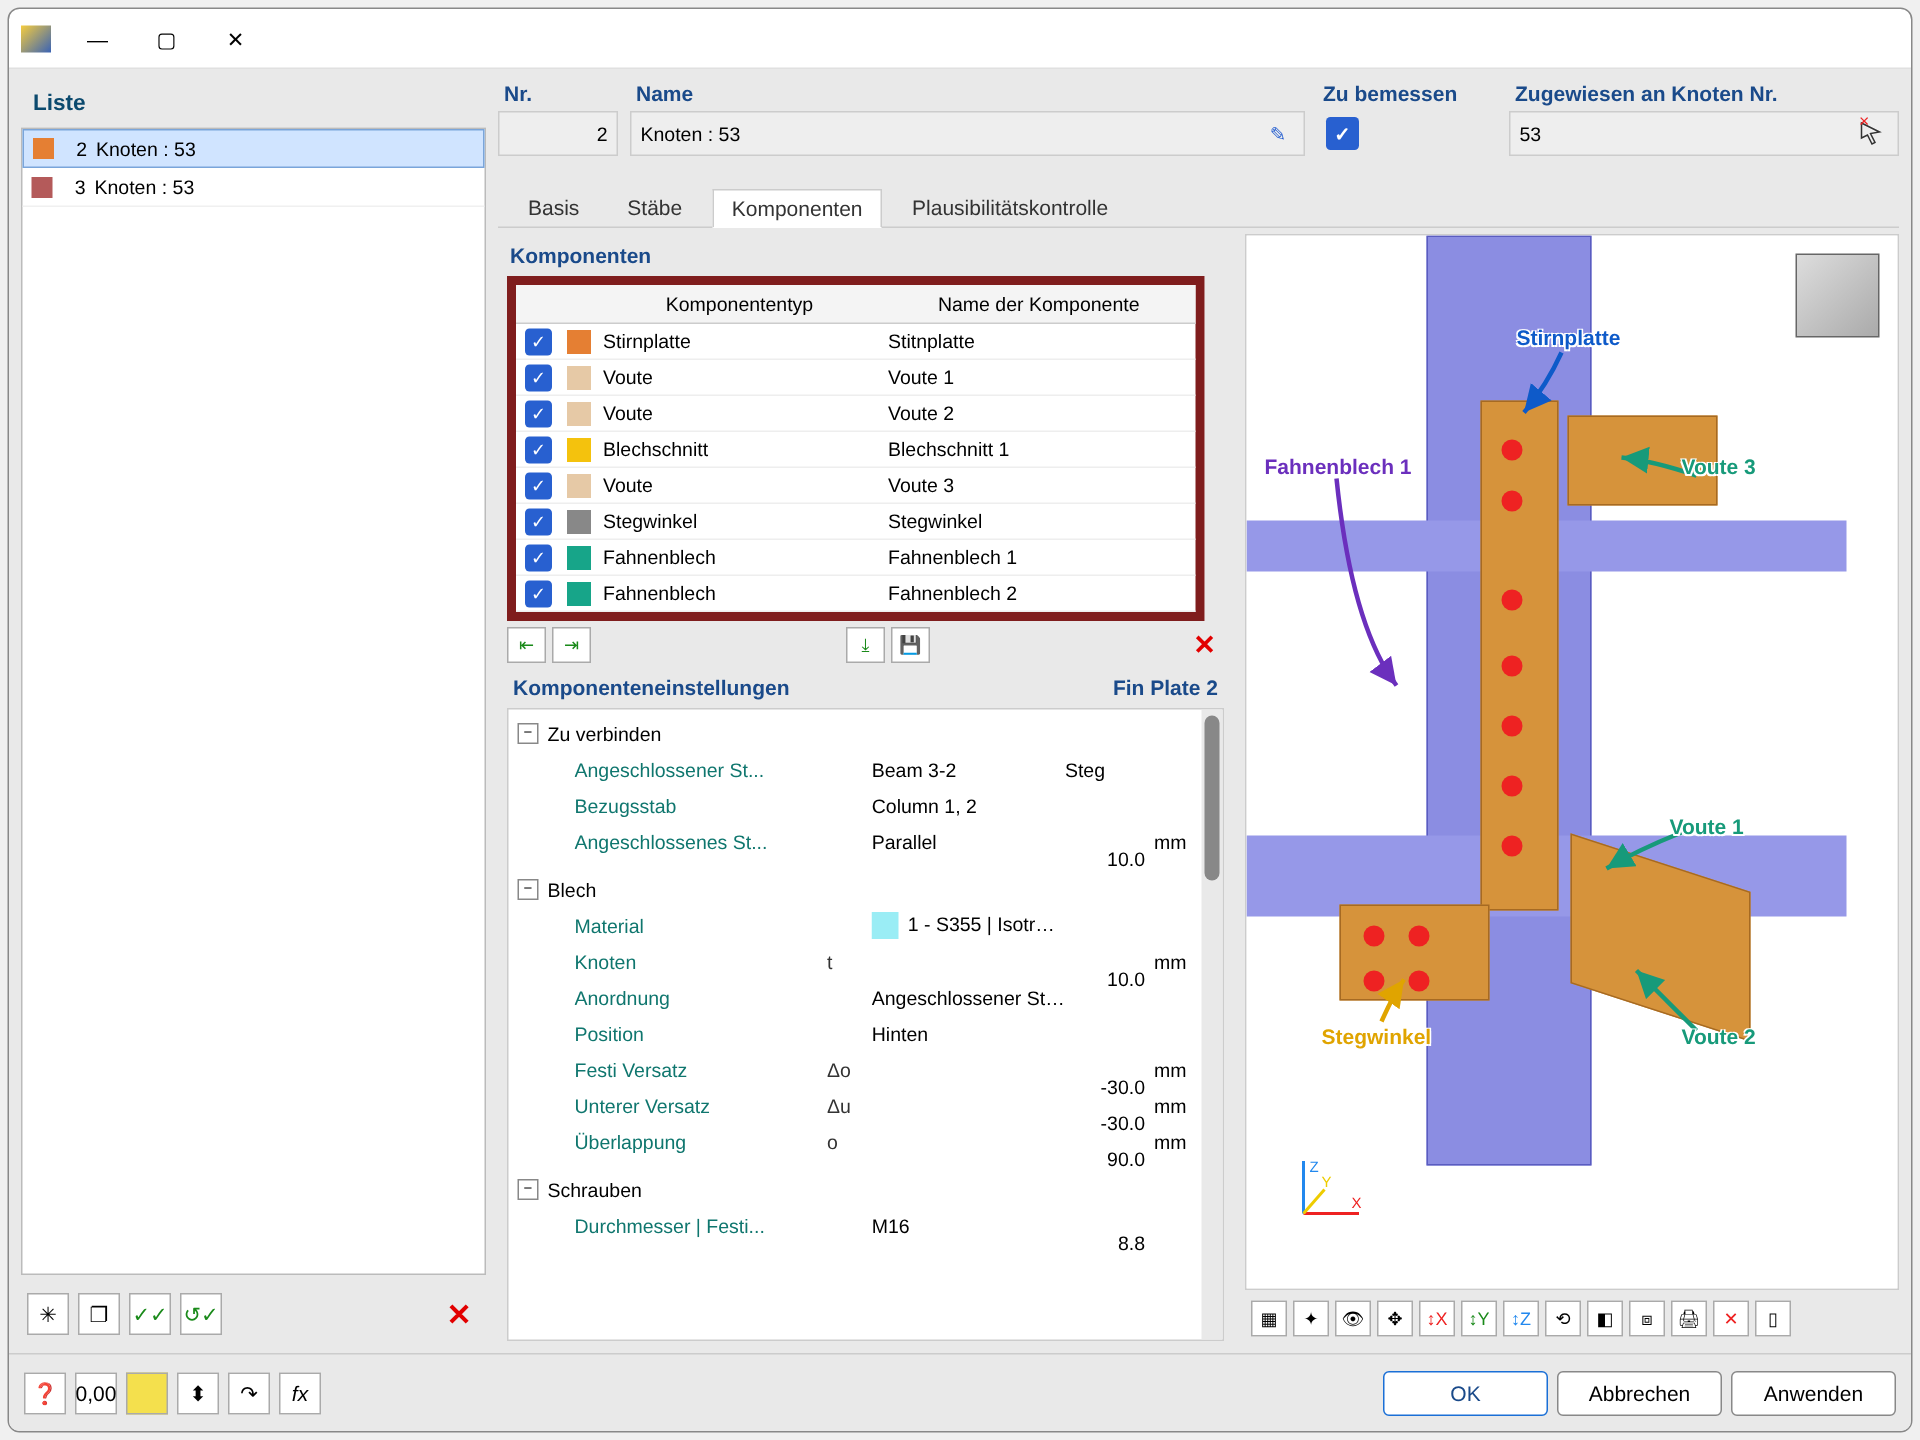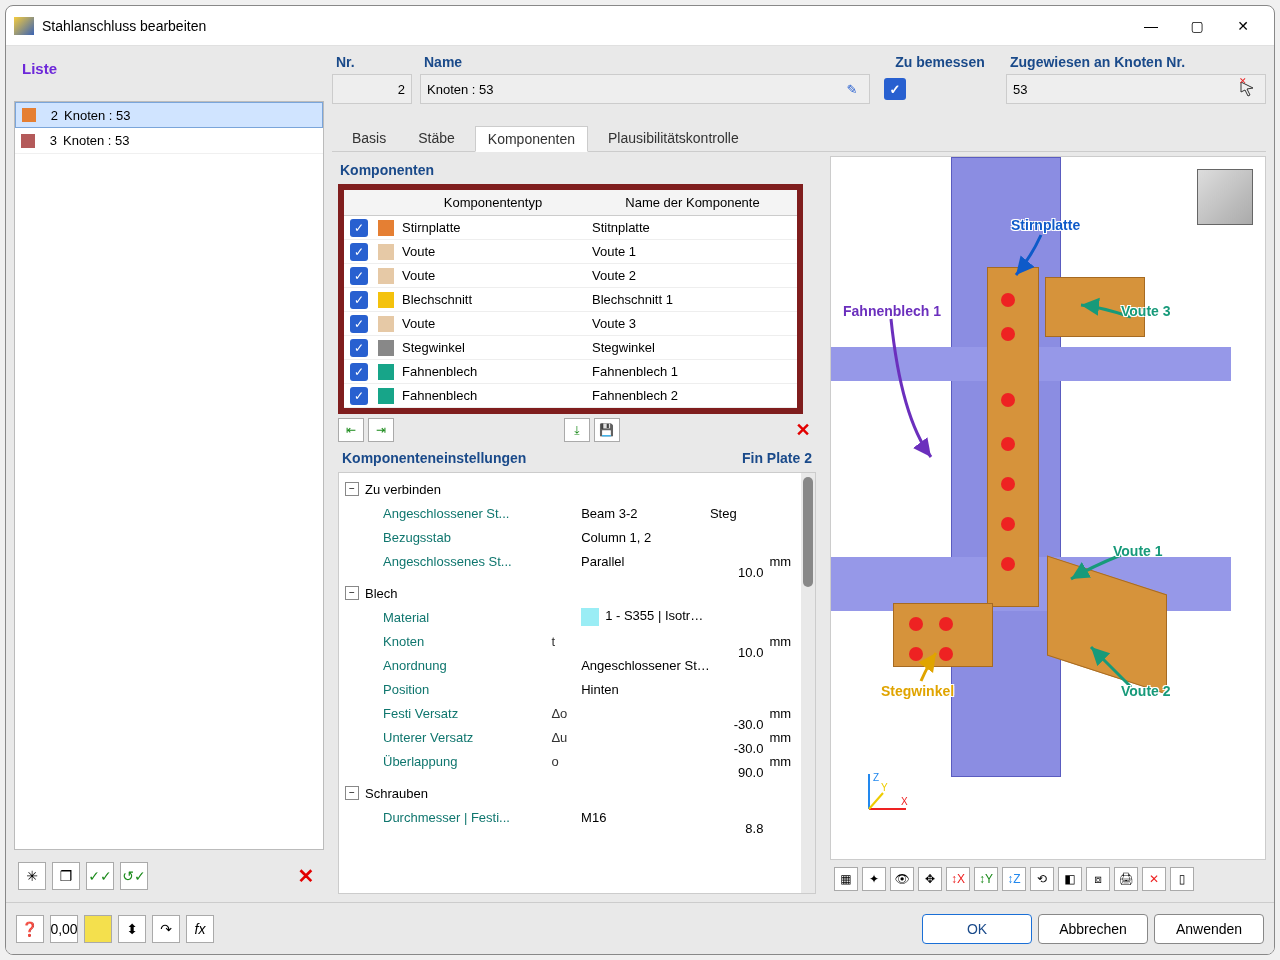--- a/index.html
+++ b/index.html
@@ -59,22 +59,22 @@
     .right-area {
       flex: 1;
       display: flex;
       flex-direction: column;
       gap: 4px;
       overflow: hidden;
     }
     .panel-head {
       font-size: 15px;
       font-weight: bold;
-      color: #6d28d9;
-      padding: 6px 8px 24px 8px;
+      color: #0c4a6e;
+      padding: 6px 8px 8px 8px;
       background: #e9e9e9;
     }
     .liste-panel {
       background: #e9e9e9;
       flex:1;
       display:flex;
       flex-direction:column;
     }
     .liste-body {
       background:#fff;
@@ -117,21 +117,21 @@
       display:flex;
       gap:8px;
       height:64px;
     }
     .field-group {
       display:flex;
       flex-direction:column;
     }
     .field-group.nr { width:80px; }
     .field-group.name { flex:1; }
-    .field-group.bem { width:120px;text-align:center; }
+    .field-group.bem { width:120px; }
     .field-group.assigned { width:260px; }
     .field-label {
       font-size:14px;
       font-weight:bold;
       color:#1a4a8a;
       margin-bottom:4px;
       padding-left:4px;
     }
     .field-input {
       height:30px;
@@ -409,21 +409,20 @@
       background:linear-gradient(135deg,#ddd,#aaa);
       border:1px solid #666;
     }
   </style>
 </head>
 <body>
 
 <div class="window">
   <div class="titlebar">
     <div class="app-icon"></div>
-    <div class="title">Stahlanschluss bearbeiten</div>
     <div class="win-btn">—</div>
     <div class="win-btn">▢</div>
     <div class="win-btn close">✕</div>
   </div>
 
   <div class="content">
 
     <div class="left-panel">
       <div class="liste-panel">
         <div class="panel-head">Liste</div>

